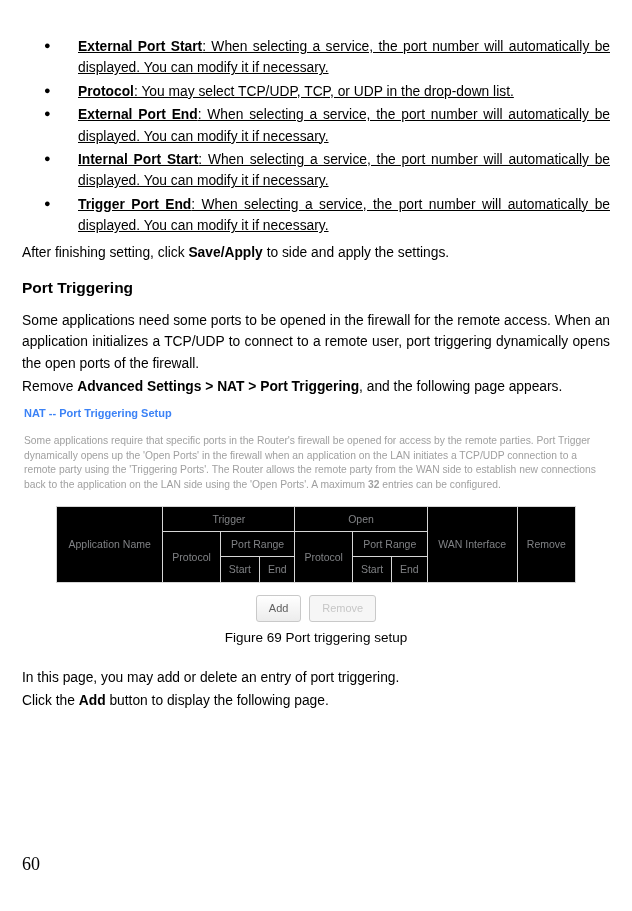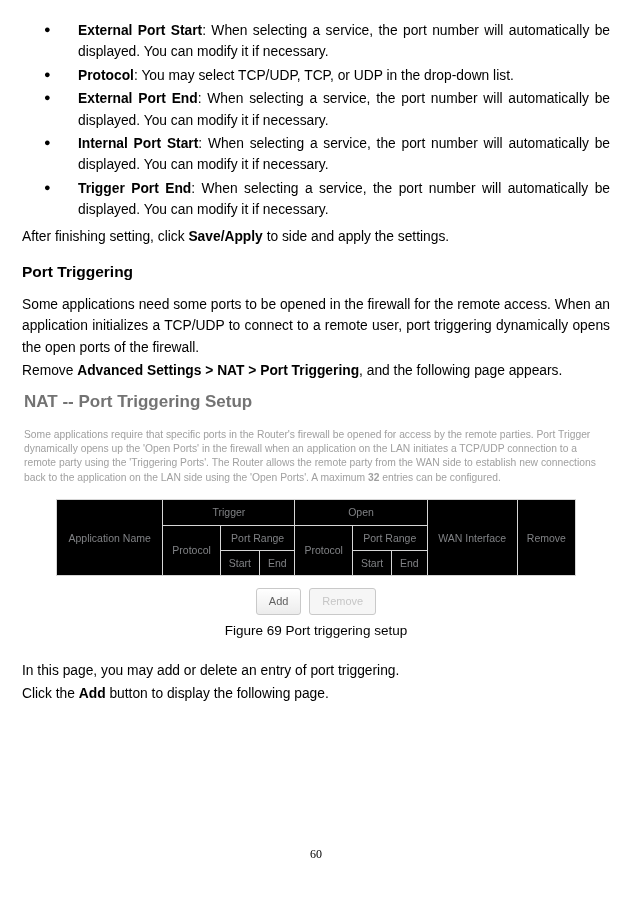--- a/index.html
+++ b/index.html
@@ -7,21 +7,22 @@
       margin: 0;
       padding: 20px 22px 30px 22px;
       width: 588px;
       font-size: 13.8px;
       color: #000;
       line-height: 1.55;
     }
     ul.bullets {
       list-style: none;
       padding: 0;
-      margin: 0 0 6px 0;
+      margin: 16px 0 6px 0;
+      text-decoration: underline;
     }
     ul.bullets li {
       position: relative;
       padding-left: 56px;
       text-align: justify;
       margin-bottom: 2px;
     }
     ul.bullets li::before {
       content: "●";
       position: absolute;
@@ -41,23 +42,23 @@
     .para {
       text-align: justify;
       margin: 0 0 2px 0;
     }
     .figure {
       margin-top: 8px;
       border: 0;
       width: 100%;
     }
     .fig-title {
-      color: #737373;
+      color: #3b82f6;
       font-weight: bold;
-      font-size: 17px;
+      font-size: 11px;
       margin: 6px 0 8px 2px;
     }
     .fig-desc {
       color: #a0a0a0;
       font-size: 10.3px;
       line-height: 1.4;
       margin: 12px 0 14px 2px;
     }
     .fig-table {
       border-collapse: collapse;
@@ -91,23 +92,22 @@
     .fig-btn.disabled {
       color: #c6c6c6;
       background: #f6f6f6;
     }
     .figcaption {
       text-align: center;
       font-size: 13.5px;
       margin: 6px 0 18px 0;
     }
     .pagenum {
-      text-align: center;
       font-family: "Times New Roman", serif;
-      font-size: 12px;
+      font-size: 18px;
       margin-top: 140px;
     }
   </style>
 </head>
 <body>
 
 <ul class="bullets">
   <li><span class="bold">External Port Start</span><span>: When selecting a service, the port number will automatically be displayed. You can modify it if necessary.</span></li>
   <li><span class="bold">Protocol</span><span>: You may select TCP/UDP, TCP, or UDP in the drop-down list.</span></li>
   <li><span class="bold">External Port End</span><span>: When selecting a service, the port number will automatically be displayed. You can modify it if necessary.</span></li>

